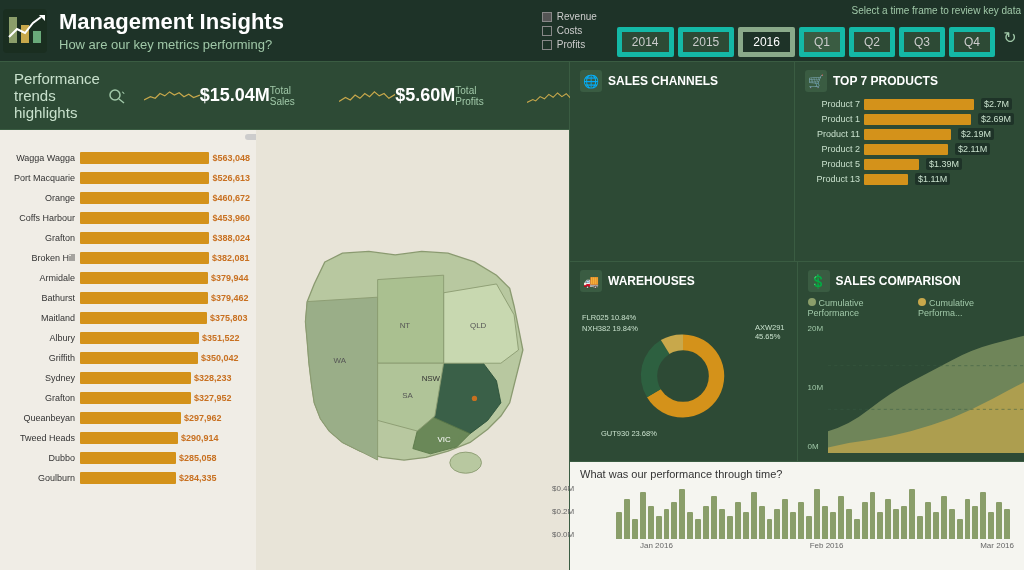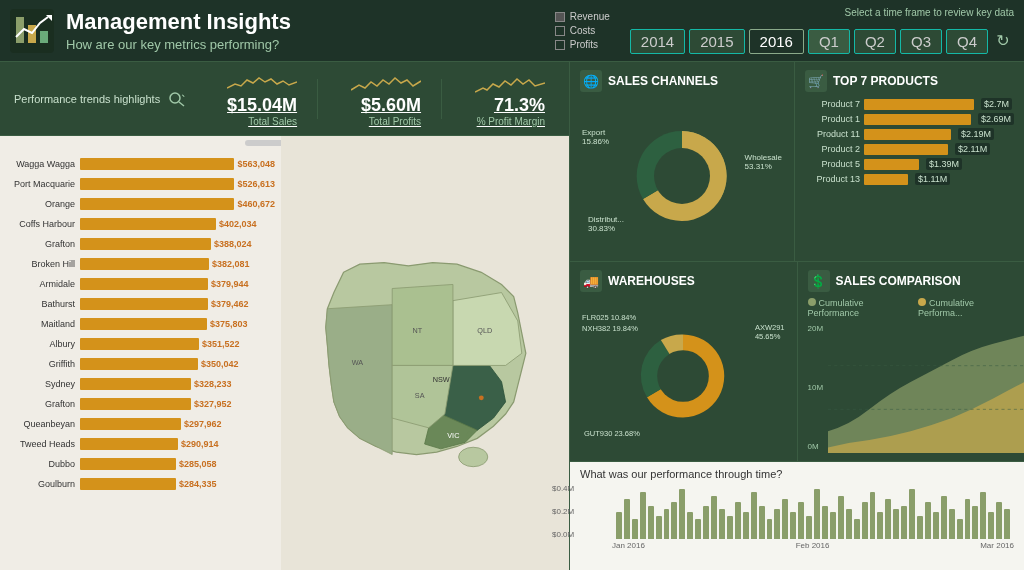--- a/index.html
+++ b/index.html
@@ -11,21 +11,21 @@
       background: #2d4a35;
       color: #fff;
       font-size: 11px;
     }
 
     
     .header {
       background: #1e3328;
       display: flex;
       align-items: center;
-      padding: 8px 10px;
+      padding: 8px 3px;
       height: 62px;
       border-bottom: 1px solid #3a5c42;
       justify-content: flex-end;
     }
     .header-logo {
       width: 44px;
       height: 44px;
       margin-right: 12px;
       flex-shrink: 0;
     }
@@ -51,24 +51,24 @@
     .header-timeframe {
       display: flex;
       flex-direction: column;
       align-items: flex-end;
       gap: 11px;
     }
     .timeframe-label { font-size: 10px; color: #a0c8a8; }
     .timeframe-btns { display: flex; gap: 4px; }
     .tf-btn {
       padding: 3px 10px;
-      border: 1px solid #14b8a6;
+      border: 5px solid #14b8a6;
       background: #2d4a35;
       color: #ccc;
-      font-size: 15px;
+      font-size: 12px;
       cursor: pointer;
       border-radius: 2px;
     }
     .tf-btn.active { background: #1e3328; color: #fff; border-color: #8aaa8a; }
     .tf-btn.highlight { background: #3a5c42; }
 
     
     .main {
       display: flex;
       height: 508px;
@@ -87,38 +87,37 @@
     
     .kpi-row {
       display: flex;
       align-items: center;
       padding: 8px 14px;
       background: #2d4a35;
       border-bottom: 1px solid #3a5c42;
       gap: 4px;
     }
     .perf-label {
-      font-size: 11px;
+      font-size: 15px;
       color: #c8e0cc;
       margin-right: 4px;
     }
     .search-icon-wrap {
       display: flex;
       align-items: center;
       color: #a0c8a8;
       font-size: 16px;
       margin-right: 12px;
     }
     .kpi-item {
       display: flex;
-      flex-direction: column;
-      align-items: flex-end;
+      flex-direction: row;
+      align-items: center;
       margin-right: 10px;
       flex: 1;
-      text-decoration: underline;
     }
     .kpi-value {
       font-size: 18px;
       font-weight: 700;
       color: #fff;
     }
     .kpi-label {
       font-size: 10px;
       color: #a0c8a8;
     }
@@ -131,21 +130,21 @@
 
     
     .chart-area {
       flex: 1;
       display: flex;
       background: #f5f5f0;
       position: relative;
       overflow: hidden;
     }
     .bar-chart-container {
-      width: 281px;
+      width: 256px;
       flex-shrink: 0;
       background: #f0ede6;
       padding: 4px 6px 4px 8px;
       overflow: hidden;
     }
     .bar-row {
       display: flex;
       align-items: center;
       height: 19px;
       margin-bottom: 1px;
@@ -332,20 +331,21 @@
       background: #8a9e6a;
       border-radius: 1px 1px 0 0;
       flex: 1;
     }
     .bottom-axis {
       display: flex;
       justify-content: space-between;
       font-size: 8px;
       color: #666;
       margin-top: 2px;
+      margin-left: 28px;
     }
     .bottom-y-labels {
       font-size: 8px;
       color: #666;
       display: flex;
       flex-direction: column;
       justify-content: space-between;
       height: 55px;
       position: absolute;
       left: -28px;
@@ -468,21 +468,21 @@
     <span class="bar-value-label">$526,613</span>
   </div>
             <div class="bar-row">
     <span class="bar-city">Orange</span>
     <div class="bar-fill" style="width:156px;"></div>
     <span class="bar-value-label">$460,672</span>
   </div>
             <div class="bar-row">
     <span class="bar-city">Coffs Harbour</span>
     <div class="bar-fill" style="width:136px;"></div>
-    <span class="bar-value-label">$402,034</span>
+    <span class="bar-value-label">$453,960</span>
   </div>
             <div class="bar-row">
     <span class="bar-city">Grafton</span>
     <div class="bar-fill" style="width:131px;"></div>
     <span class="bar-value-label">$388,024</span>
   </div>
             <div class="bar-row">
     <span class="bar-city">Broken Hill</span>
     <div class="bar-fill" style="width:129px;"></div>
     <span class="bar-value-label">$382,081</span>
@@ -579,35 +579,20 @@
 
   <div class="right-panel">
 
     <div class="right-top">
 
       <div class="section-box">
         <div class="section-title">
           <div class="section-icon">🌐</div>
           <span>SALES CHANNELS</span>
         </div>
-        <div class="donut-wrap">
-          <svg width="130" height="130" viewBox="0 0 130 130">
-
-            <path d="M65,65 L65,20 A45,45 0 0,1 103.5,87.5 Z" fill="#8B9E6A" transform="rotate(0,65,65)"></path>
-
-            <path d="M65,65 L65,20 A45,45 0 1,1 26,88 Z" fill="#C8A84B"></path>
-
-            <path d="M65,65 L26,88 A45,45 0 0,1 65,20 Z" fill="#2d6040"></path>
-
-            <circle cx="65" cy="65" r="28" fill="#2d4a35"></circle>
-          </svg>
-          <div style="position:absolute;left:2px;top:30px;font-size:8px;color:#c8e0cc;">Export<br>15.86%</div>
-          <div style="position:absolute;right:2px;top:55px;font-size:8px;color:#c8e0cc;">Wholesale<br>53.31%</div>
-          <div style="position:absolute;left:8px;bottom:20px;font-size:8px;color:#c8e0cc;">Distribut...<br>30.83%</div>
-        </div>
       </div>
 
       <div class="section-box">
         <div class="section-title">
           <div class="section-icon">🛒</div>
           <span>TOP 7 PRODUCTS</span>
         </div>
         <div id="product-rows">
             <div class="product-row">
     <span class="product-name">Product 7</span>
@@ -656,21 +641,21 @@
             <path d="M65,65 L65,20 A45,45 0 1,1 26,88 Z" fill="#d4921a"></path>
 
             <path d="M65,65 L26,88 A45,45 0 0,1 41,26 Z" fill="#2d6040"></path>
 
             <path d="M65,65 L41,26 A45,45 0 0,1 65,20 Z" fill="#C8A84B"></path>
 
             <circle cx="65" cy="65" r="28" fill="#2d4a35"></circle>
           </svg>
           <div style="position:absolute;left:2px;top:15px;font-size:7.5px;color:#c8e0cc;line-height:1.4;">FLR025 10.84%<br>NXH382 19.84%</div>
           <div style="position:absolute;right:2px;top:25px;font-size:7.5px;color:#c8e0cc;">AXW291<br>45.65%</div>
-          <div style="position:absolute;left:4px;bottom:15px;font-size:7.5px;color:#c8e0cc;text-align:right;">GUT930 23.68%</div>
+          <div style="position:absolute;left:21px;bottom:15px;font-size:7.5px;color:#c8e0cc;text-align:right;">GUT930 23.68%</div>
         </div>
       </div>
 
       <div class="section-box">
         <div class="section-title">
           <div class="section-icon">💲</div>
           <span>SALES COMPARISON</span>
         </div>
         <div class="comparison-legend">
           <span><span class="legend-dot" style="background:#8B9E6A;"></span><span>Cumulative Performance</span></span>

